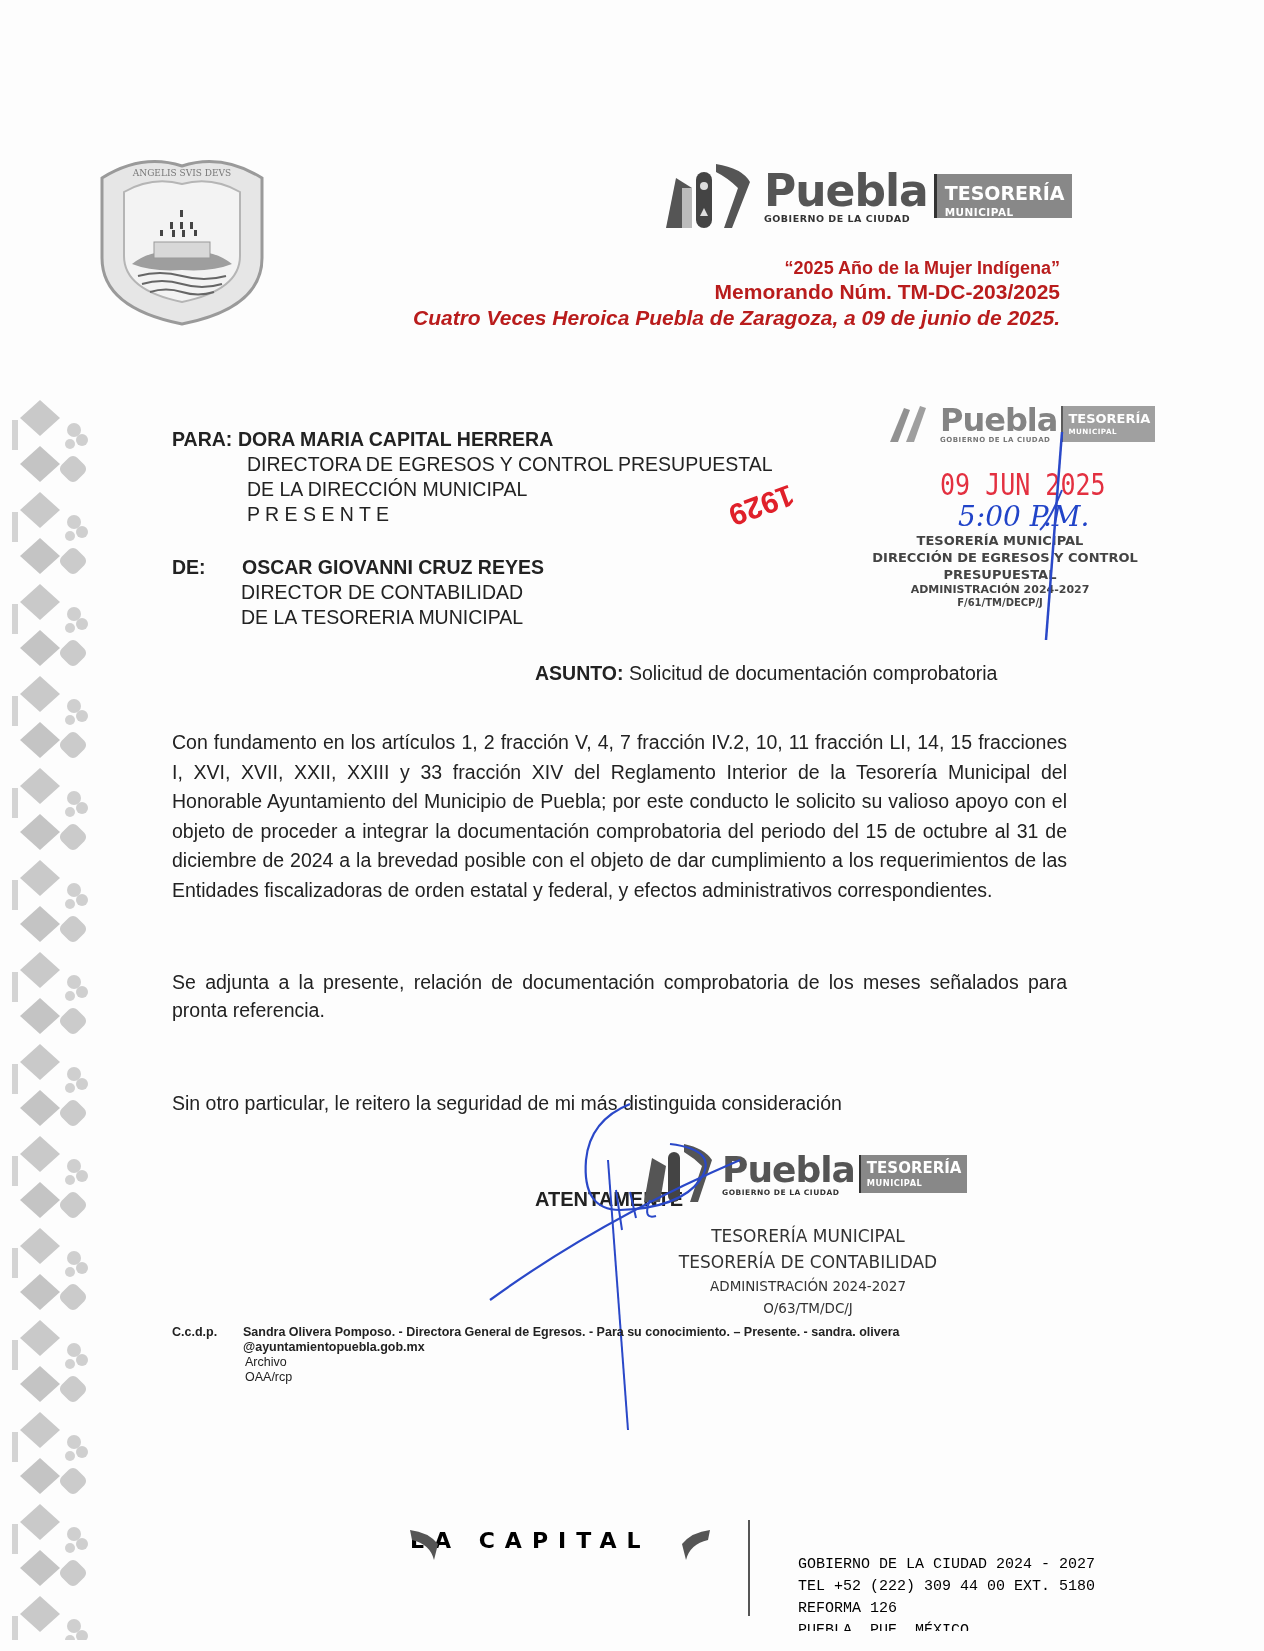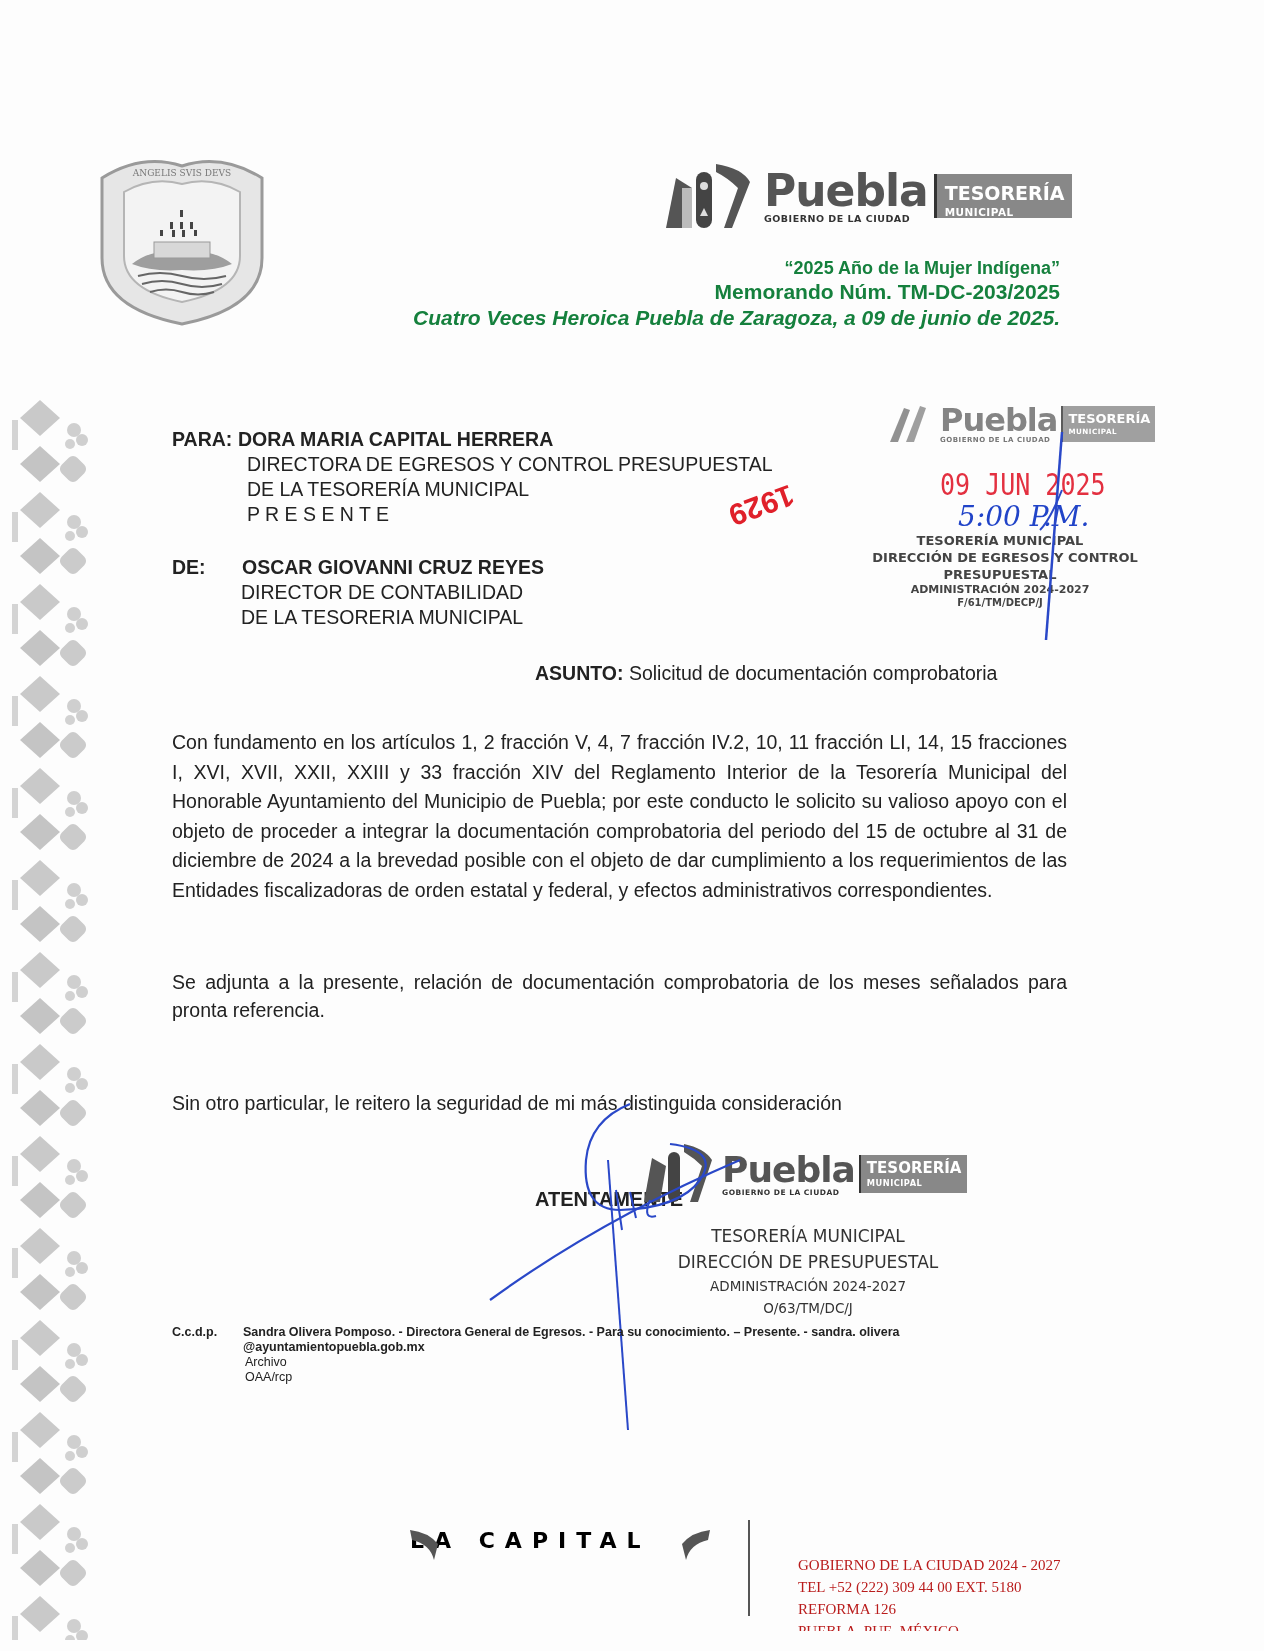--- a/index.html
+++ b/index.html
@@ -12,21 +12,21 @@
   .strip { left: 12px; top: 400px; width: 90px; height: 1240px; }
   
   .crest { left: 92px; top: 148px; width: 180px; height: 178px; }
   
   .logo { display: flex; align-items: center; }
   .logo .word { font-family: "DejaVu Sans", sans-serif; font-weight: bold; color: #555; letter-spacing: -1px; }
   .logo .sub { font-family: "DejaVu Sans", sans-serif; font-weight: bold; color: #333; letter-spacing: 0.5px; }
   .logo .bar { background: #888; border-left: 2px solid #333; color: #fff; font-family: "DejaVu Sans", sans-serif; font-weight: bold; }
   .logo .bar .t2 { font-size: 0.55em; display: block; letter-spacing: 0.5px; }
 
-  .hdr { right: 200px; text-align: right; font-weight: bold; color: #15803d; white-space: nowrap; }
+  .hdr { right: 200px; text-align: right; font-weight: bold; color: #b91c1c; white-space: nowrap; }
   .h-slogan { top: 258px; font-size: 18px; right: 204px; }
   .h-memo { top: 280px; font-size: 21px; right: 204px; }
   .h-city { top: 306px; font-size: 21px; right: 204px; font-style: italic; }
 
   .txt { white-space: nowrap; font-size: 19.5px; color: #222; }
   .bold { font-weight: bold; }
   .body-p { left: 172px; width: 895px; font-size: 19.5px; line-height: 29.5px; text-align: justify; color: #222; }
   .body-p.ls { line-height: 28px; }
 
   .red-num { color: #e0202a; font-size: 30px; font-weight: bold; transform: rotate(160deg); font-family: "Liberation Sans", sans-serif; }
@@ -35,21 +35,21 @@
   .hand { color: #2144c8; font-family: "DejaVu Serif", serif; font-style: italic; font-size: 28px; }
 
   .sig-block { font-family: "DejaVu Sans", sans-serif; color: #333; text-align: center; white-space: nowrap; }
   .ccdp { font-size: 12.5px; font-weight: bold; color: #222; }
   .ccdp-n { font-size: 12.5px; color: #222; }
 
   .footer-left { left: 410px; top: 1528px; width: 300px; text-align: left; color: #000000; }
   .footer-left .l1 { font-family: "DejaVu Sans", sans-serif; font-weight: bold; font-size: 22px; letter-spacing: 10px; }
   .footer-left .l2 { font-family: "DejaVu Sans", sans-serif; font-weight: bold; font-size: 36px; letter-spacing: 1px; line-height: 36px; }
   .footer-div { left: 748px; top: 1520px; width: 2px; height: 96px; background: #555; }
-  .footer-right { left: 798px; top: 1554px; color: #b91c1c; font-size: 15px; line-height: 22px; font-family: Liberation Serif, serif; white-space: nowrap; }
+  .footer-right { left: 798px; top: 1554px; color: #000000; font-size: 15px; line-height: 22px; font-family: Liberation Mono, monospace; white-space: nowrap; }
   svg.sig { pointer-events: none; }
 </style>
 </head>
 <body>
 
 <svg class="abs strip" viewBox="0 0 90 1240" preserveAspectRatio="none">
   <defs>
     <pattern id="dia" x="0" y="0" width="90" height="92" patternUnits="userSpaceOnUse">
       <polygon points="28,0 48,18 28,36 8,18" fill="#c9c9c9"></polygon>
       <polygon points="28,46 48,64 28,82 8,64" fill="#c4c4c4"></polygon>
@@ -105,21 +105,21 @@
   </div>
 </div>
 
 <div class="abs hdr h-slogan">“2025 Año de la Mujer Indígena”</div>
 <div class="abs hdr h-memo">Memorando Núm. TM-DC-203/2025</div>
 <div class="abs hdr h-city">Cuatro Veces Heroica Puebla de Zaragoza, a 09 de junio de 2025.</div>
 
 <div class="abs txt bold" style="left:172px; top:428px;">PARA:</div>
 <div class="abs txt bold" style="left:238px; top:428px;">DORA MARIA CAPITAL HERRERA</div>
 <div class="abs txt" style="left:247px; top:453px;">DIRECTORA DE EGRESOS Y CONTROL PRESUPUESTAL</div>
-<div class="abs txt" style="left:247px; top:478px;">DE LA TESORERÍA MUNICIPAL</div>
+<div class="abs txt" style="left:247px; top:478px;">DE LA DIRECCIÓN MUNICIPAL</div>
 <div class="abs txt" style="left:247px; top:503px;">P R E S E N T E</div>
 
 <div class="abs red-num" style="left:728px; top:488px;">1929</div>
 
 <div class="abs txt bold" style="left:172px; top:556px;">DE:</div>
 <div class="abs txt bold" style="left:242px; top:556px;">OSCAR GIOVANNI CRUZ REYES</div>
 <div class="abs txt" style="left:241px; top:581px;">DIRECTOR DE CONTABILIDAD</div>
 <div class="abs txt" style="left:241px; top:606px;">DE LA TESORERIA MUNICIPAL</div>
 
 <div class="abs logo" style="left:880px; top:404px; opacity:0.8;">
@@ -167,21 +167,21 @@
   <div>
     <div class="word" style="font-size:36px; line-height:36px;">Puebla</div>
     <div class="sub" style="font-size:7.5px;">GOBIERNO DE LA CIUDAD</div>
   </div>
   <div class="bar" style="margin-left:4px; padding:6px 6px; font-size:15px; line-height:15px; height:38px; box-sizing:border-box;">
     <span>TESORERÍA</span>
     <span class="t2">MUNICIPAL</span>
   </div>
 </div>
 <div class="abs sig-block" style="left:668px; width:280px; top:1226px; font-size:17px;">TESORERÍA MUNICIPAL</div>
-<div class="abs sig-block" style="left:658px; width:300px; top:1252px; font-size:17px;">DIRECCIÓN DE PRESUPUESTAL</div>
+<div class="abs sig-block" style="left:658px; width:300px; top:1252px; font-size:17px;">TESORERÍA DE CONTABILIDAD</div>
 <div class="abs sig-block" style="left:678px; width:260px; top:1278px; font-size:13.5px;">ADMINISTRACIÓN 2024-2027</div>
 <div class="abs sig-block" style="left:678px; width:260px; top:1300px; font-size:13.5px;">O/63/TM/DC/J</div>
 
 <svg class="abs sig" style="left:480px; top:1100px;" width="300" height="340" viewBox="0 0 300 340">
   <path d="M150,4 Q110,20 106,60 Q102,110 140,110 Q200,108 220,80 Q240,50 190,44" stroke="#2a48c8" stroke-width="2.2" fill="none"></path>
   <path d="M10,200 Q120,120 260,60" stroke="#2a48c8" stroke-width="2.2" fill="none"></path>
   <path d="M128,60 L148,330" stroke="#2a48c8" stroke-width="2" fill="none"></path>
   <path d="M136,90 L142,130 M150,92 L156,118" stroke="#2a48c8" stroke-width="2" fill="none"></path>
   <path d="M170,100 Q162,120 176,116" stroke="#2a48c8" stroke-width="2" fill="none"></path>
 </svg>

